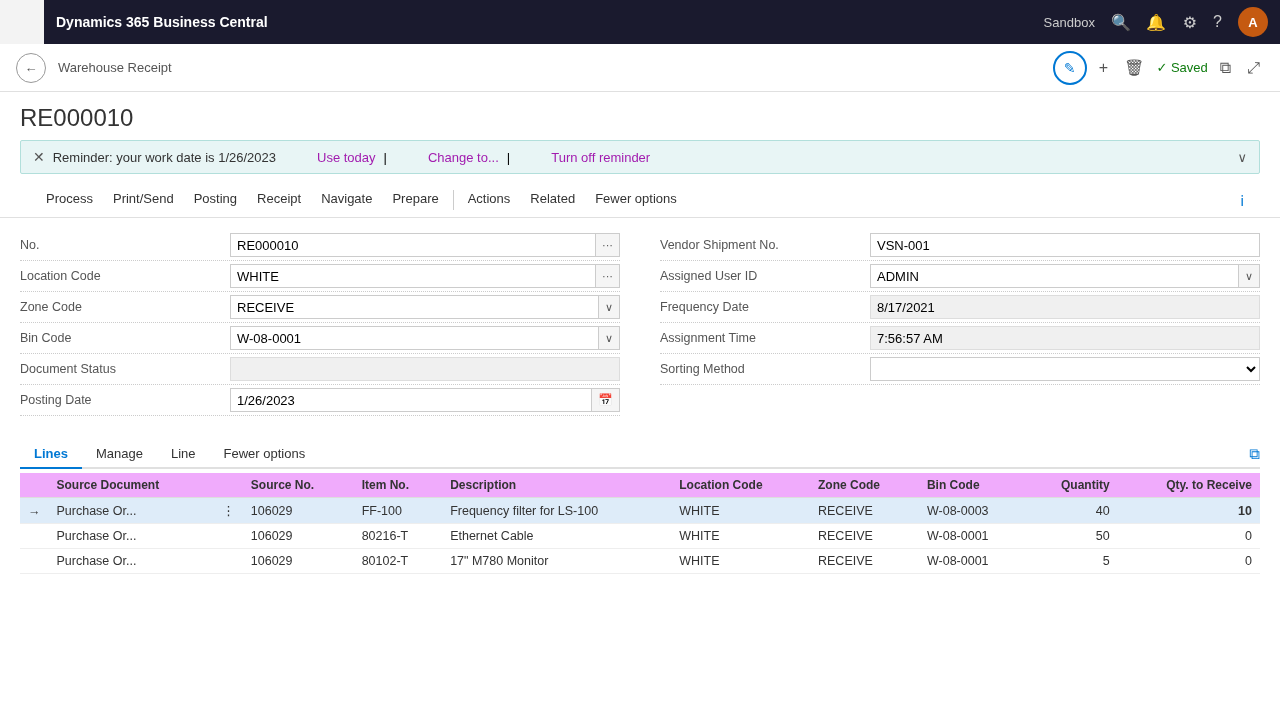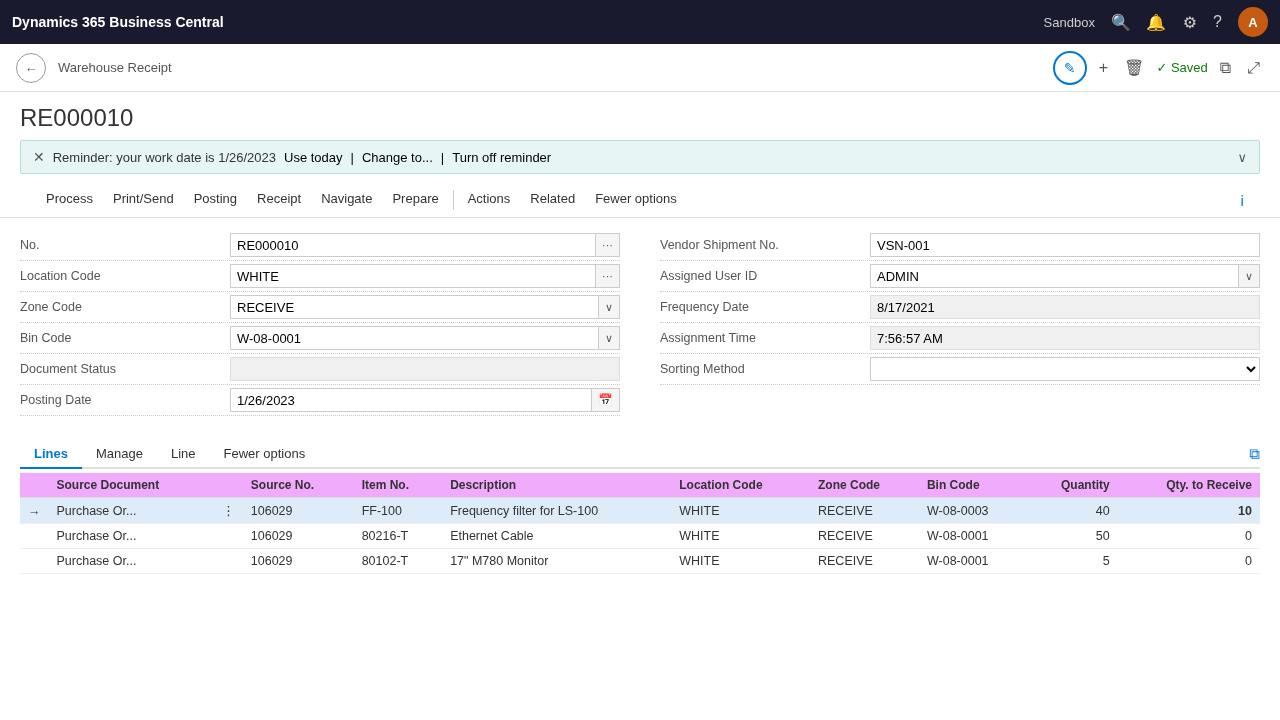--- a/index.html
+++ b/index.html
@@ -7,20 +7,21 @@
 
     
     .topbar {
       background: #1a1a2e;
       color: #fff;
       height: 44px;
       display: flex;
       align-items: center;
       padding: 0 12px;
       gap: 8px;
+      margin-left: 44px;
     }
     .topbar-brand { font-size: 14px; font-weight: 600; color: #fff; flex: 1; }
     .topbar-right { display: flex; align-items: center; gap: 16px; }
     .topbar-sandbox { font-size: 13px; color: #ccc; }
     .topbar-icon { color: #ccc; font-size: 16px; cursor: pointer; }
     .topbar-avatar {
       width: 30px; height: 30px; border-radius: 50%;
       background: #c55a11; color: #fff; display: flex;
       align-items: center; justify-content: center;
       font-size: 13px; font-weight: 700;
@@ -66,21 +67,21 @@
       background: #e8f5f5;
       border: 1px solid #b2dfdb;
       padding: 8px 12px;
       display: flex;
       align-items: center;
       gap: 8px;
       border-radius: 2px;
     }
     .reminder-bar .close-x { cursor: pointer; color: #555; font-size: 14px; }
     .reminder-text { color: #333; font-size: 13px; }
-    .reminder-link { color: #000000; cursor: pointer; text-decoration: none; font-size: 13px; }
+    .reminder-link { color: #a21caf; cursor: pointer; text-decoration: none; font-size: 13px; margin-left: 33px; }
     .reminder-bar-spacer { flex: 1; }
     .reminder-expand { cursor: pointer; color: #555; }
 
     
     .ribbon {
       border-bottom: 1px solid #e0e0e0;
       padding: 0 36px;
       display: flex;
       align-items: center;
       gap: 0;

